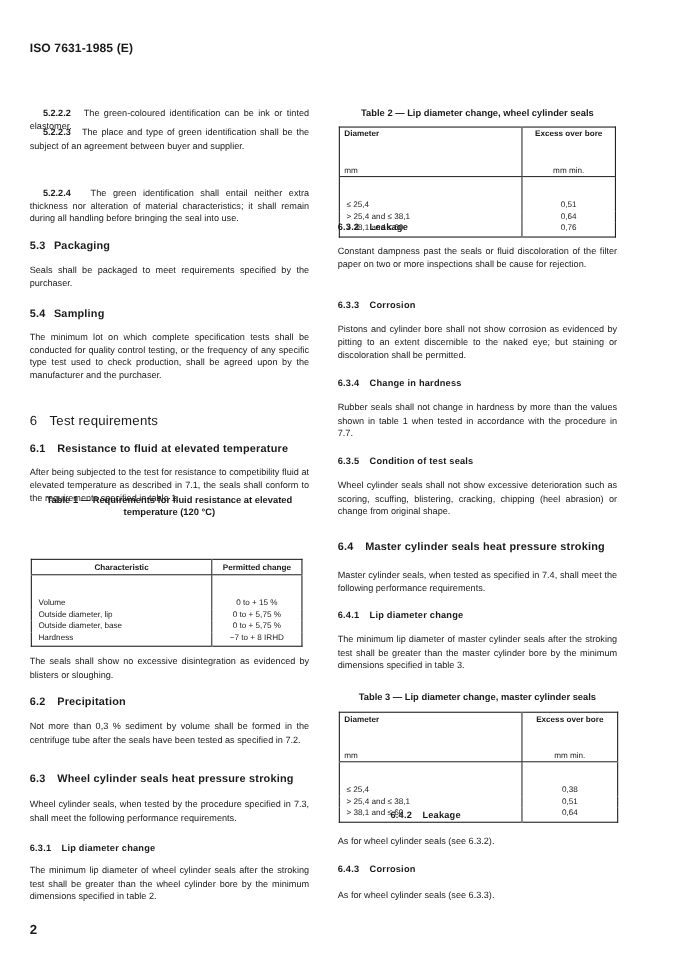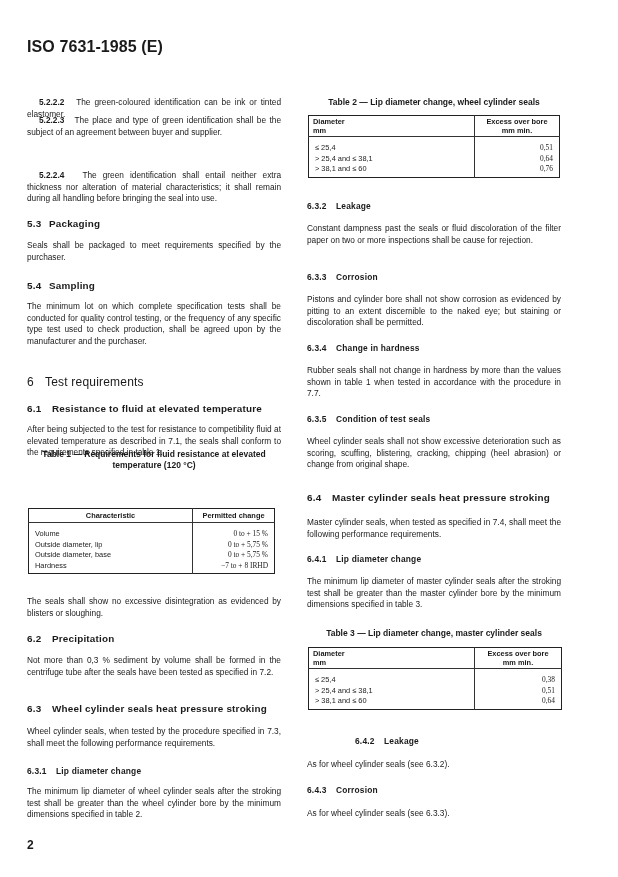--- a/index.html
+++ b/index.html
@@ -1,33 +1,33 @@
 <!DOCTYPE html>
 <html><head>
 <meta charset="utf-8">
 <style>
   * { margin: 0; padding: 0; box-sizing: border-box; }
   html, body { width: 618px; height: 877px; background: #ffffff; overflow: hidden; }
   body { position: relative; font-family: "Liberation Sans", sans-serif; color: #1a1a1a; }
   .abs { position: absolute; }
-  .hdr { left: 27px; top: 38px; font-size: 16px; font-weight: bold; letter-spacing: 0.1px; }
+  .hdr { left: 27px; top: 38px; font-size: 11px; font-weight: bold; letter-spacing: 0.1px; }
   .p { font-size: 8.3px; line-height: 11.6px; text-align: justify; }
   .p b { font-weight: bold; padding-left: 12px; }
   .h1 { font-size: 12px; font-weight: normal; letter-spacing: 0.2px; }
   .h2 { font-size: 9.9px; font-weight: bold; letter-spacing: 0.2px; }
   .h3 { font-size: 8.4px; font-weight: bold; letter-spacing: 0.2px; }
   .num { display: inline-block; }
   .tcap { font-size: 8.5px; font-weight: bold; text-align: center; line-height: 11px; }
   table.t { border-collapse: collapse; font-size: 7.4px; border: 1.2px solid #222; }
   table.t th { font-weight: bold; border-bottom: 1px solid #333; padding: 1px 4px; text-align: center; line-height: 9px; }
-  table.t th .sub { font-weight: bold; display: block; }
+  table.t th .sub { font-weight: normal; display: block; margin-top: 24px; }
   table.t td { padding: 0 6px; line-height: 10.6px; }
   table.t .c1 { border-right: 1px solid #333; text-align: left; }
-  table.t .c2 { text-align: right; font-family: Liberation Serif, serif; }
-  table.t tr.first td { padding-top: 6px; }
+  table.t .c2 { text-align: center; }
+  table.t tr.first td { padding-top: 20px; }
   table.t tr.last td { padding-bottom: 2px; }
   .footer { left: 27px; top: 838px; font-size: 12px; font-weight: bold; }
 </style>
 </head>
 <body>
 
 <div class="abs hdr">ISO 7631-1985 (E)</div>
 
 <div class="abs p" style="left:27px; top:97px; width:254px;">
   <b>5.2.2.2</b>&nbsp;&nbsp;

